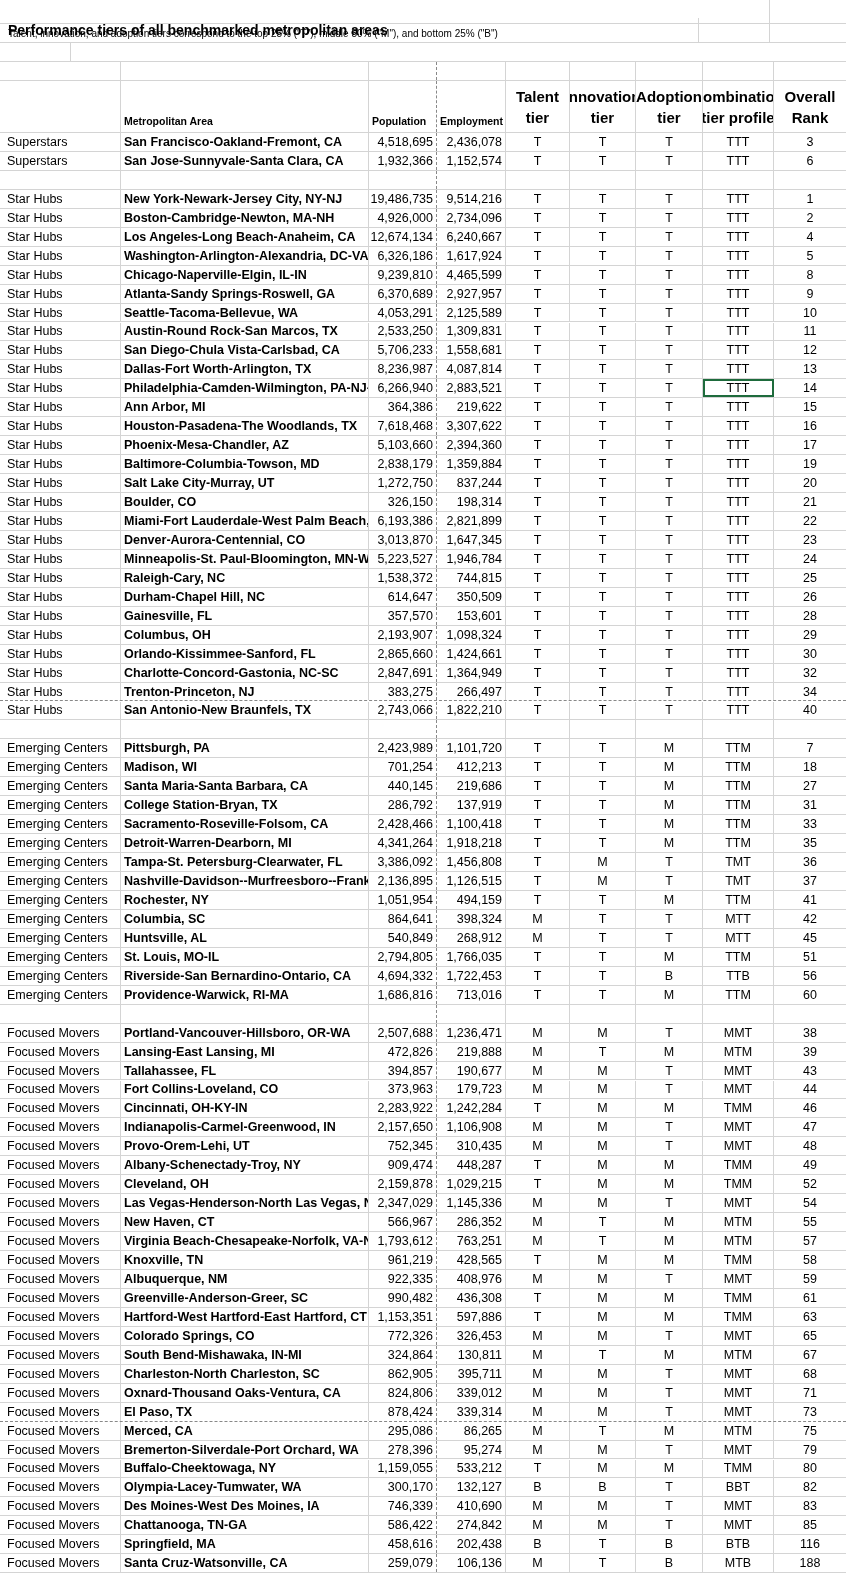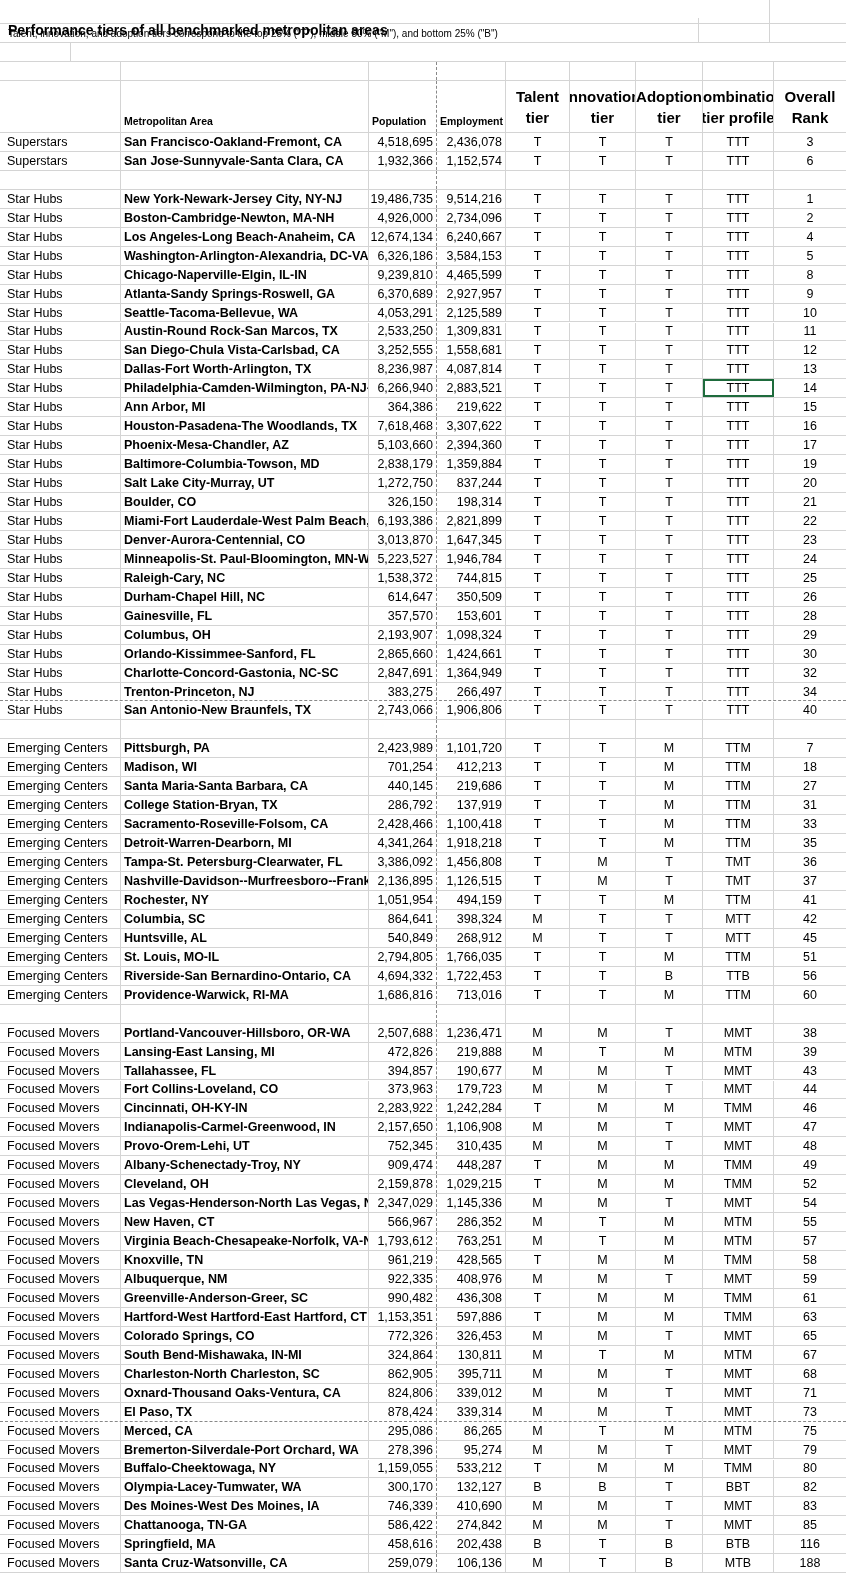--- a/index.html
+++ b/index.html
@@ -142,21 +142,21 @@
         <div class="cell c4">T</div>
         <div class="cell c5">T</div>
         <div class="cell c6">T</div>
         <div class="cell c7">TTT</div>
         <div class="cell c8">4</div>
       </div>
       <div class="row" style="top: 246.7px; height: 18.95px;">
         <div class="cell c0">Star Hubs</div>
         <div class="cell c1">Washington-Arlington-Alexandria, DC-VA-MD-WV</div>
         <div class="cell c2">6,326,186</div>
-        <div class="cell c3">3,584,153</div>
+        <div class="cell c3">1,617,924</div>
         <div class="cell c4">T</div>
         <div class="cell c5">T</div>
         <div class="cell c6">T</div>
         <div class="cell c7">TTT</div>
         <div class="cell c8">5</div>
       </div>
       <div class="row" style="top: 265.65px; height: 18.95px;">
         <div class="cell c0">Star Hubs</div>
         <div class="cell c1">Chicago-Naperville-Elgin, IL-IN</div>
         <div class="cell c2">9,239,810</div>
@@ -196,21 +196,21 @@
         <div class="cell c3">1,309,831</div>
         <div class="cell c4">T</div>
         <div class="cell c5">T</div>
         <div class="cell c6">T</div>
         <div class="cell c7">TTT</div>
         <div class="cell c8">11</div>
       </div>
       <div class="row" style="top: 341.45px; height: 18.95px;">
         <div class="cell c0">Star Hubs</div>
         <div class="cell c1">San Diego-Chula Vista-Carlsbad, CA</div>
-        <div class="cell c2">3,252,555</div>
+        <div class="cell c2">5,706,233</div>
         <div class="cell c3">1,558,681</div>
         <div class="cell c4">T</div>
         <div class="cell c5">T</div>
         <div class="cell c6">T</div>
         <div class="cell c7">TTT</div>
         <div class="cell c8">12</div>
       </div>
       <div class="row" style="top: 360.4px; height: 18.95px;">
         <div class="cell c0">Star Hubs</div>
         <div class="cell c1">Dallas-Fort Worth-Arlington, TX</div>
@@ -406,21 +406,21 @@
         <div class="cell c4">T</div>
         <div class="cell c5">T</div>
         <div class="cell c6">T</div>
         <div class="cell c7">TTT</div>
         <div class="cell c8">34</div>
       </div>
       <div class="row" style="top: 701.5px; height: 18.95px;">
         <div class="cell c0">Star Hubs</div>
         <div class="cell c1">San Antonio-New Braunfels, TX</div>
         <div class="cell c2">2,743,066</div>
-        <div class="cell c3">1,906,806</div>
+        <div class="cell c3">1,822,210</div>
         <div class="cell c4">T</div>
         <div class="cell c5">T</div>
         <div class="cell c6">T</div>
         <div class="cell c7">TTT</div>
         <div class="cell c8">40</div>
       </div>
       <div class="row" style="top: 720.45px; height: 18.95px;">
         <div class="cell c0"></div>
         <div class="cell c1"></div>
         <div class="cell c2"></div>

